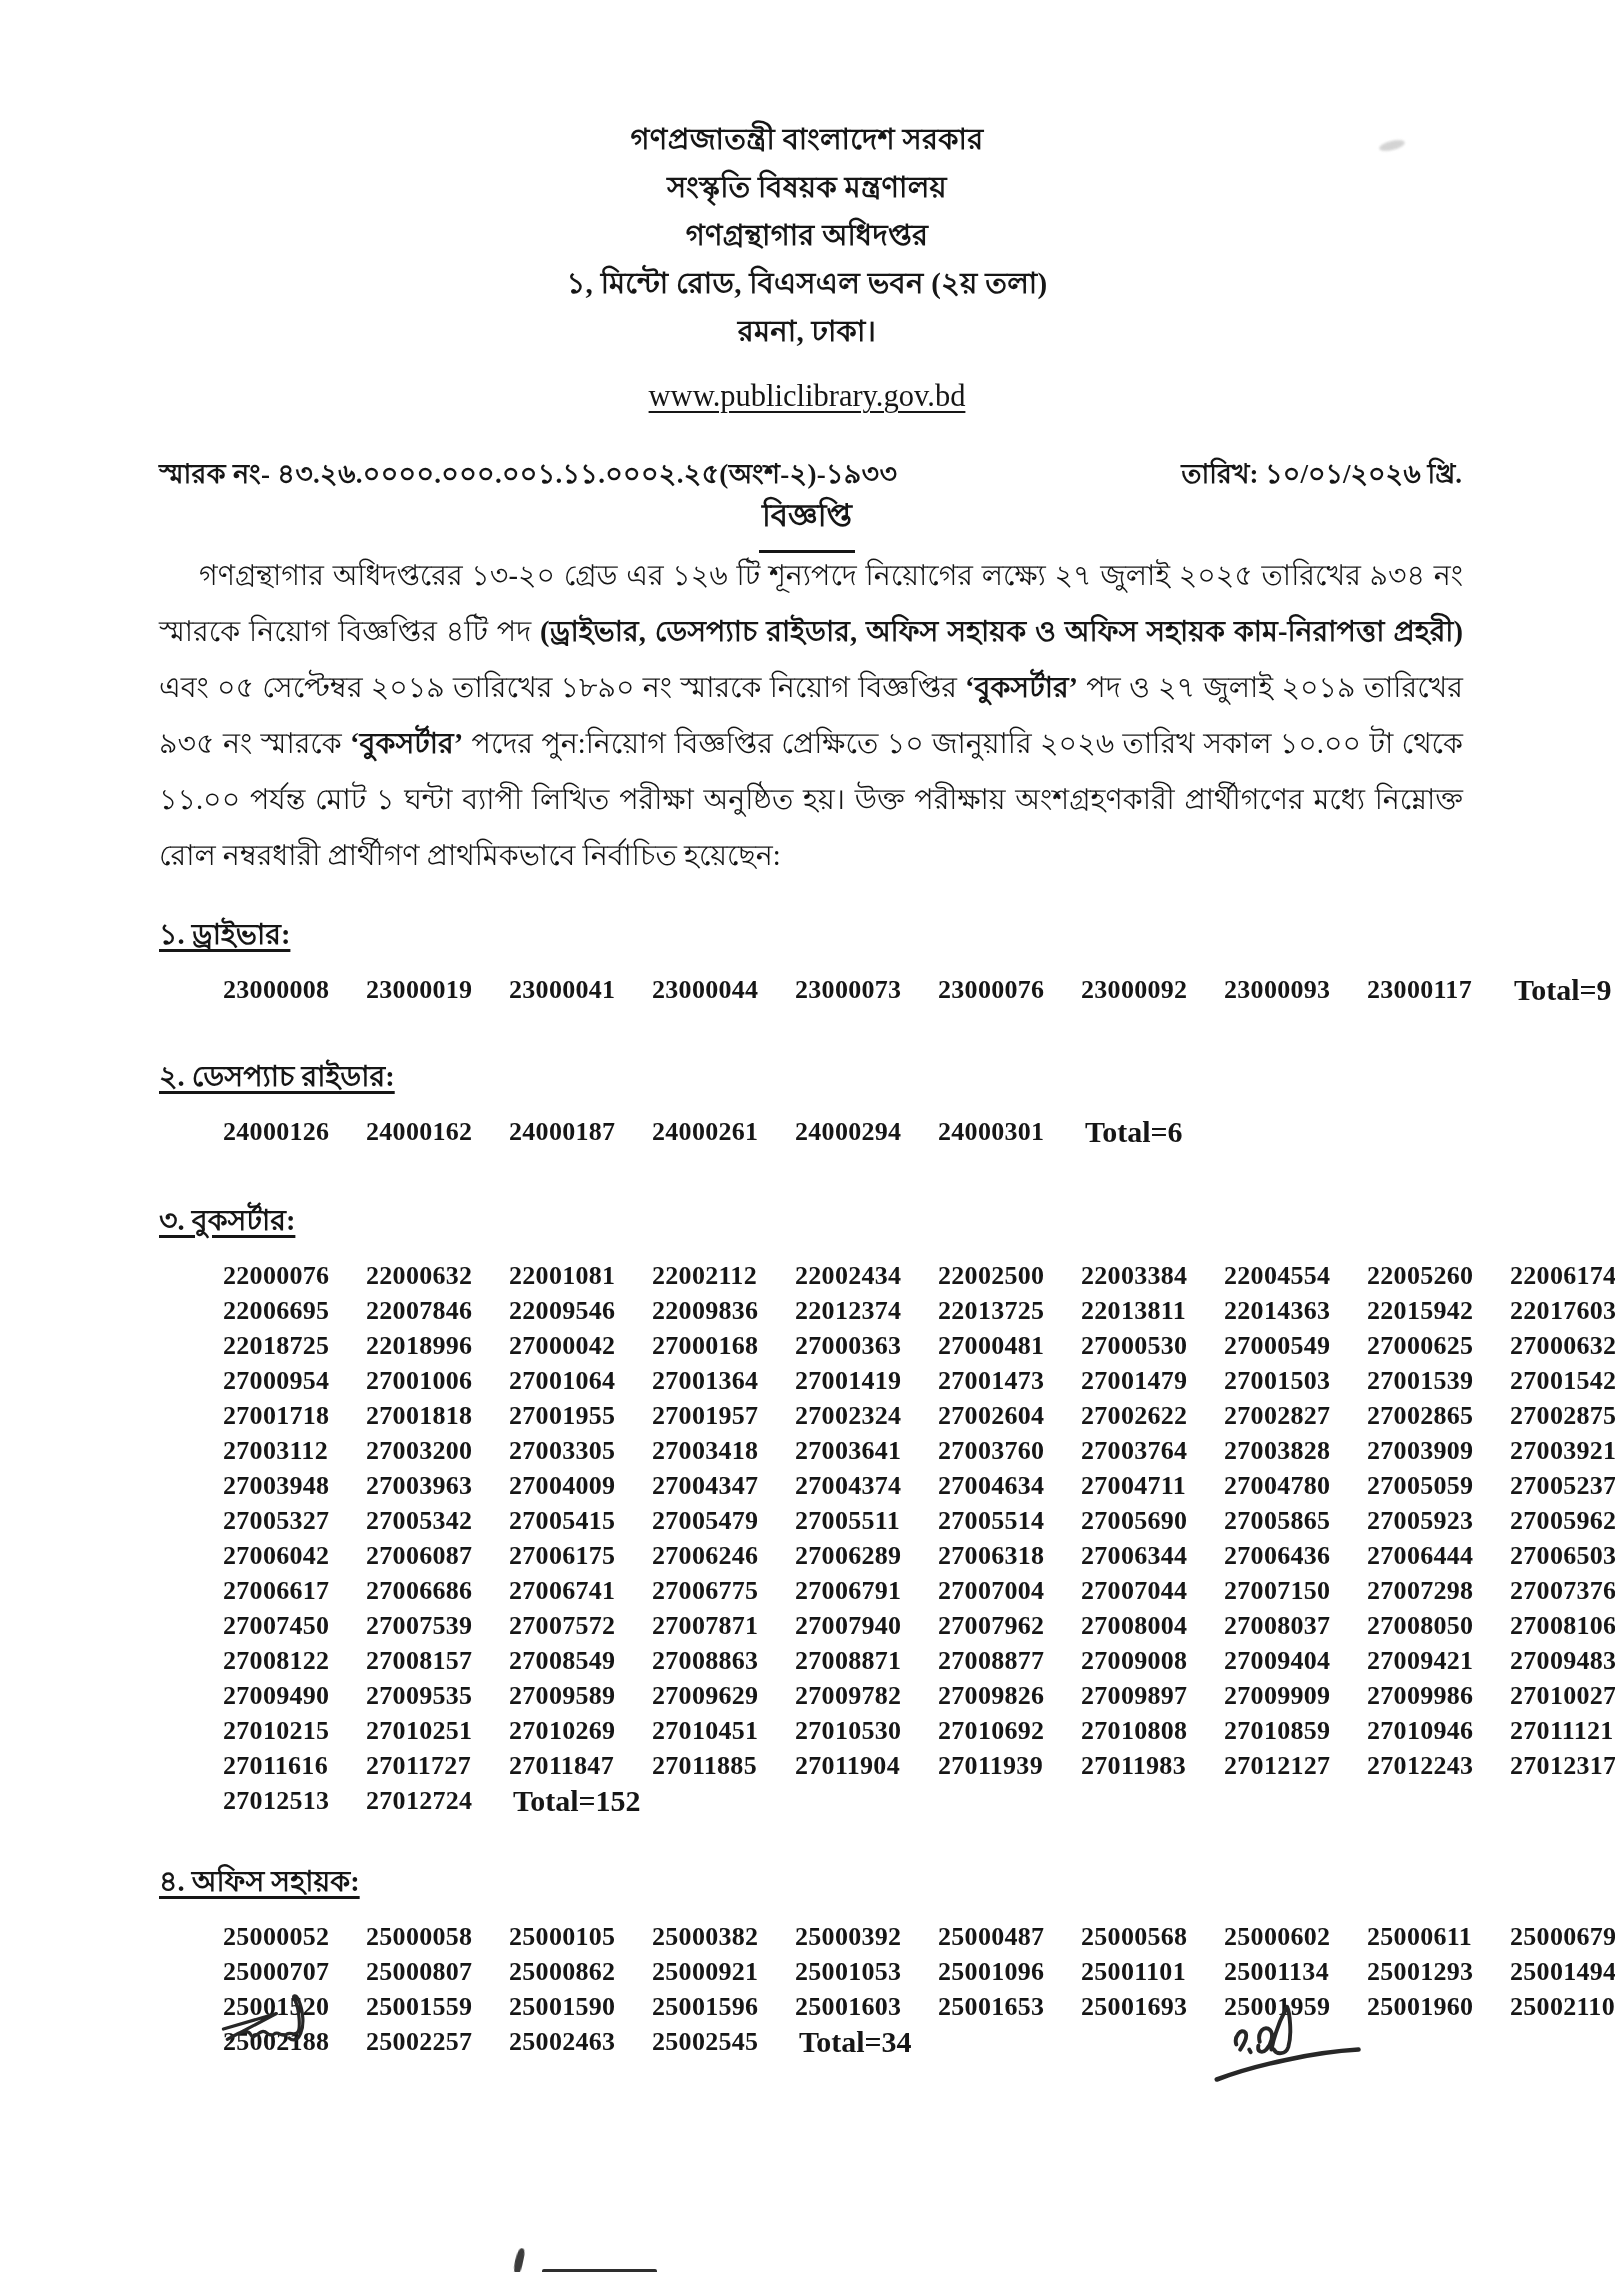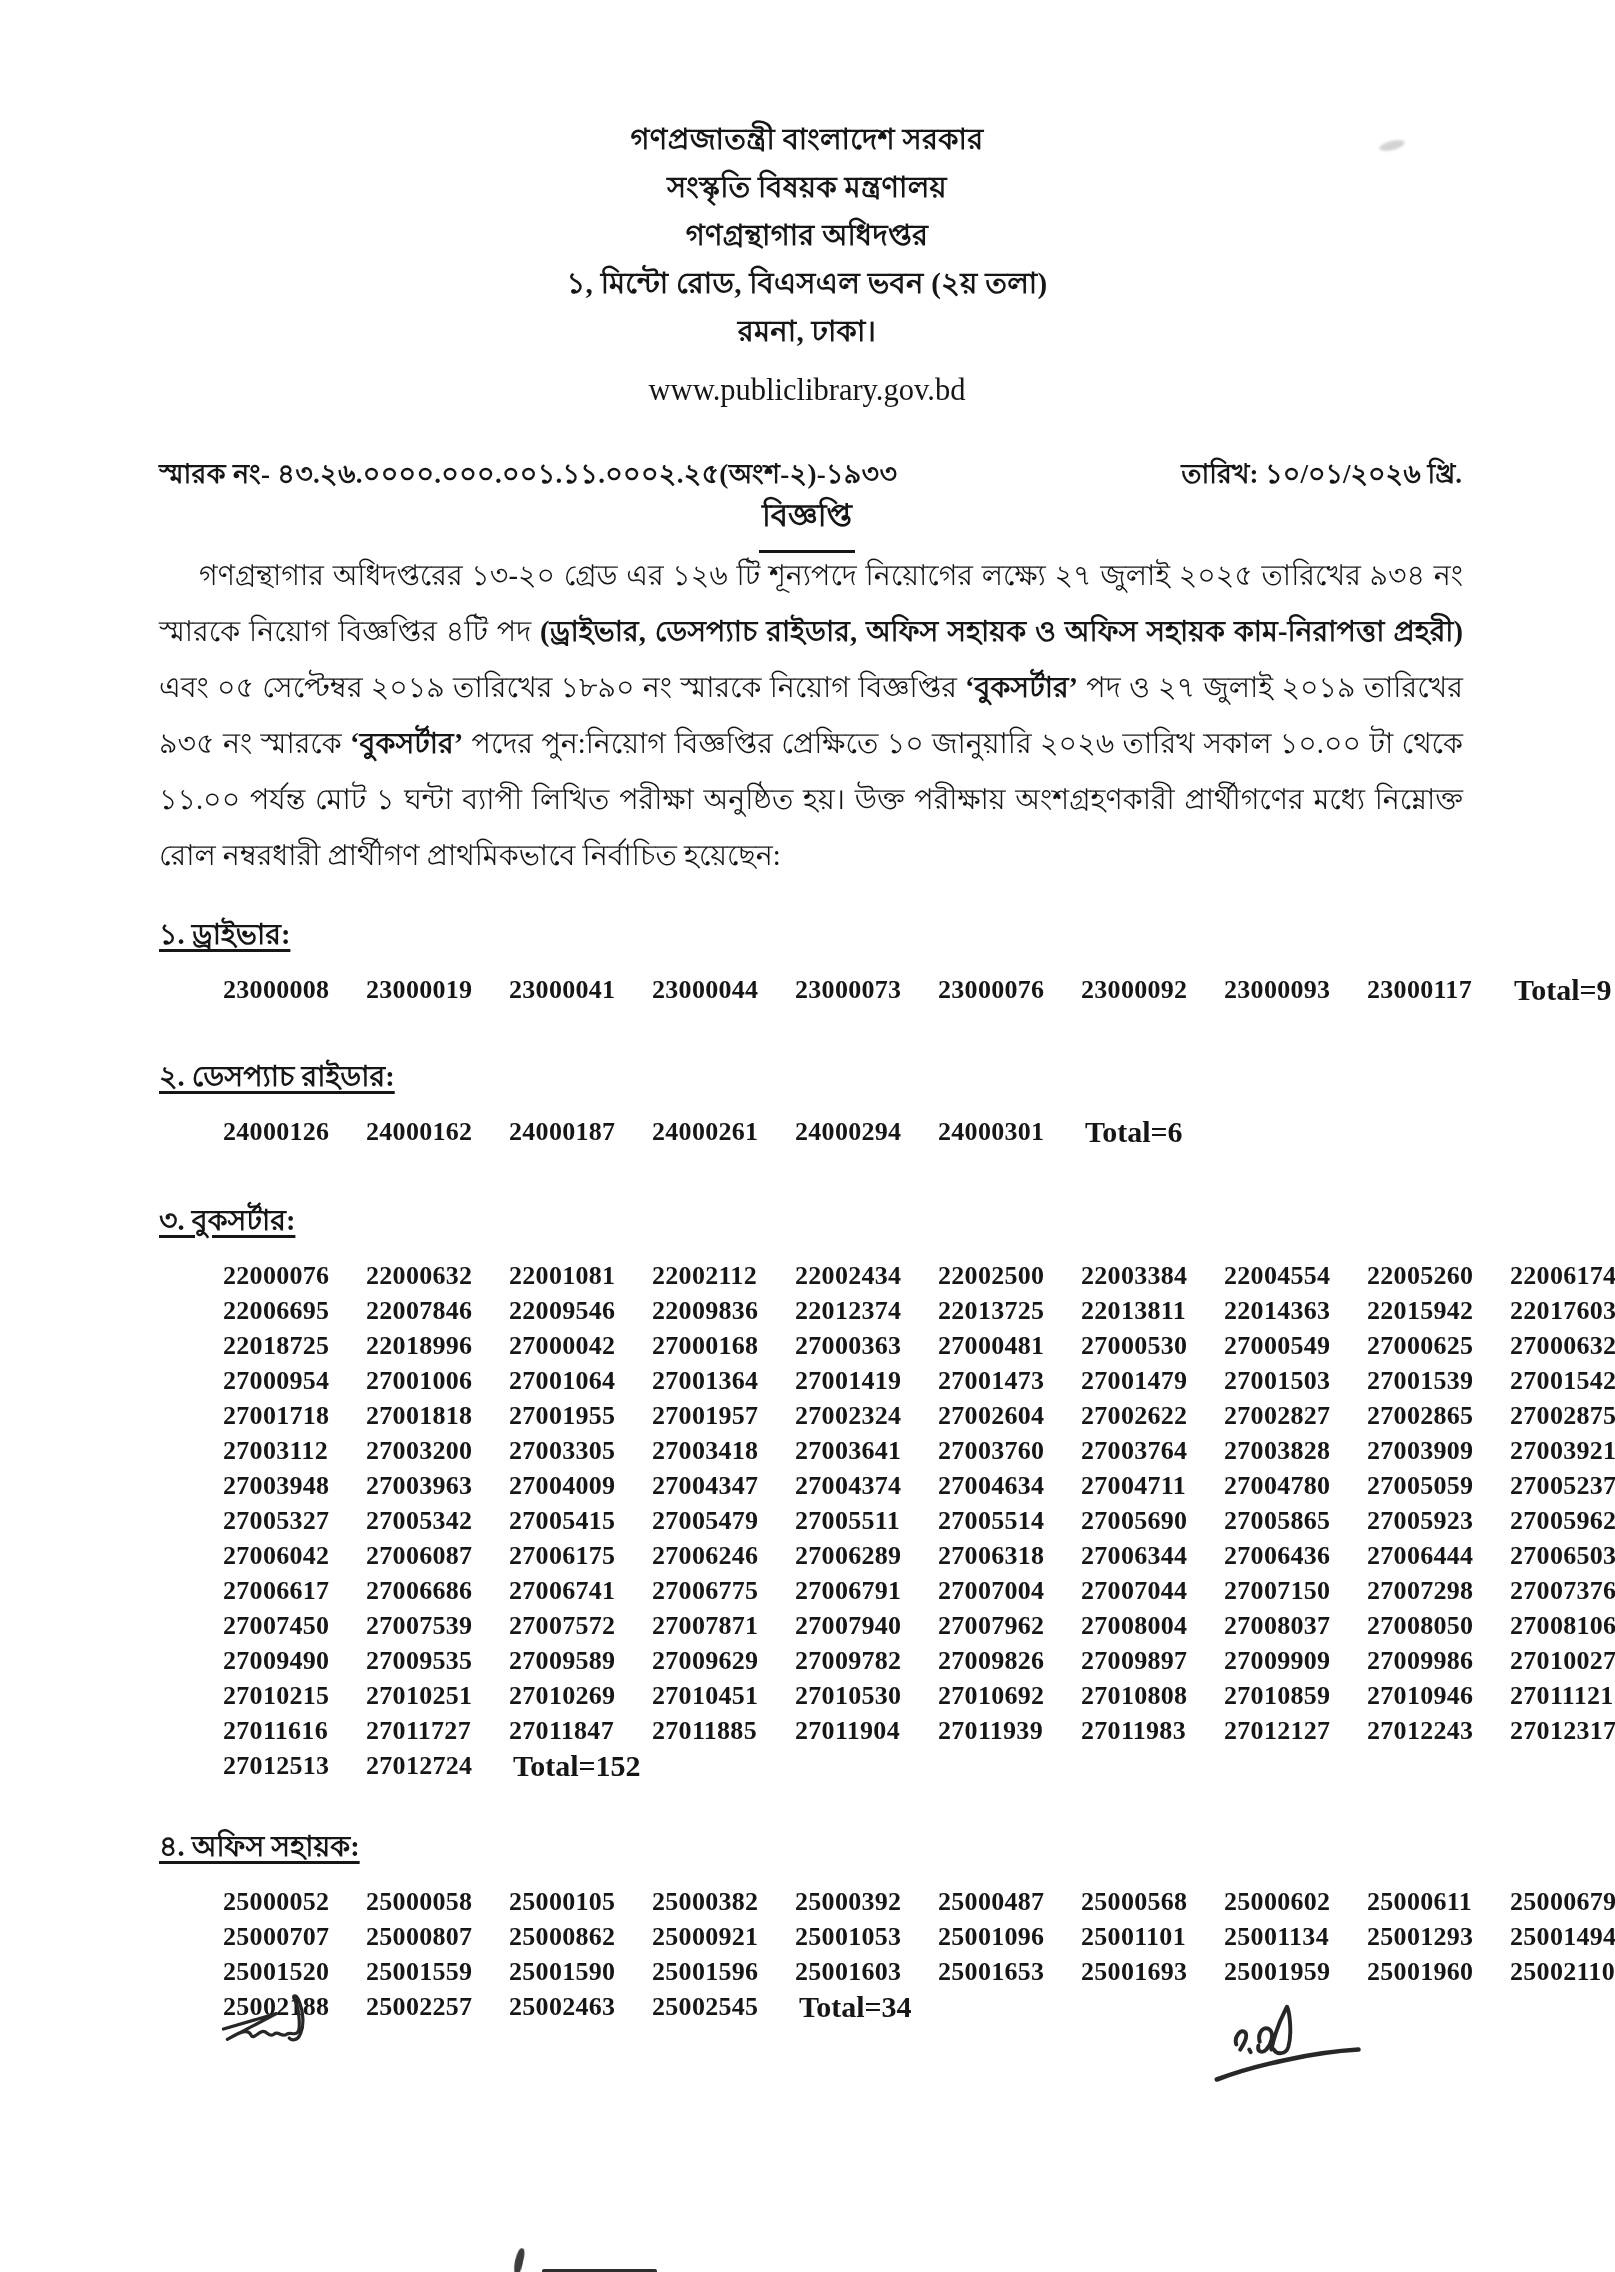--- a/index.html
+++ b/index.html
@@ -16,22 +16,23 @@
   
   .org-header{
     position:absolute;left:149px;top:115px;width:1316px;
     text-align:center;
   }
   .org-line{
     font-size:29px;line-height:48px;font-weight:700;
     letter-spacing:0.3px;
   }
   .website{
-    display:inline-block;margin-top:15px;
+    display:inline-block;margin-top:21px;
     font-size:30.5px;line-height:41px;font-weight:400;
+    text-decoration:underline;
     text-underline-offset:5.2px;
     text-decoration-thickness:1.9px;
     text-align:right;
   }
 
   
   .memo-row{
     position:absolute;left:159px;top:429px;width:1303px;
     display:flex;justify-content:space-between;align-items:baseline;
     font-size:27px;font-weight:700;
@@ -294,20 +295,32 @@
           <span class="roll-num">27007450</span>
           <span class="roll-num">27007539</span>
           <span class="roll-num">27007572</span>
           <span class="roll-num">27007871</span>
           <span class="roll-num">27007940</span>
           <span class="roll-num">27007962</span>
           <span class="roll-num">27008004</span>
           <span class="roll-num">27008037</span>
           <span class="roll-num">27008050</span>
           <span class="roll-num">27008106</span>
+        </div>
+        <div class="roll-row">
+          <span class="roll-num">27008122</span>
+          <span class="roll-num">27008157</span>
+          <span class="roll-num">27008549</span>
+          <span class="roll-num">27008863</span>
+          <span class="roll-num">27008871</span>
+          <span class="roll-num">27008877</span>
+          <span class="roll-num">27009008</span>
+          <span class="roll-num">27009404</span>
+          <span class="roll-num">27009421</span>
+          <span class="roll-num">27009483</span>
         </div>
         <div class="roll-row">
           <span class="roll-num">27009490</span>
           <span class="roll-num">27009535</span>
           <span class="roll-num">27009589</span>
           <span class="roll-num">27009629</span>
           <span class="roll-num">27009782</span>
           <span class="roll-num">27009826</span>
           <span class="roll-num">27009897</span>
           <span class="roll-num">27009909</span>

